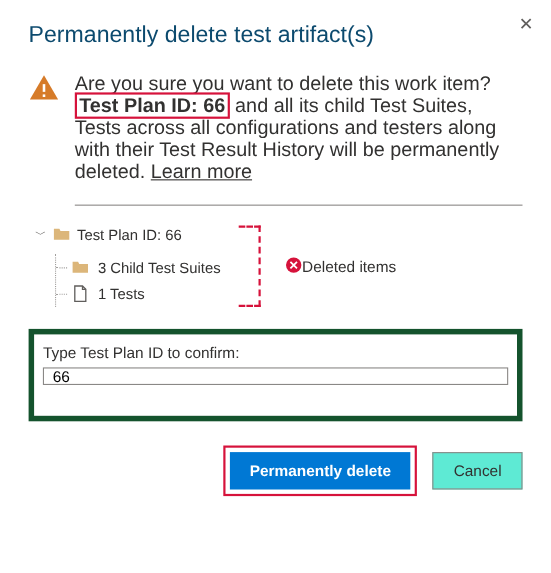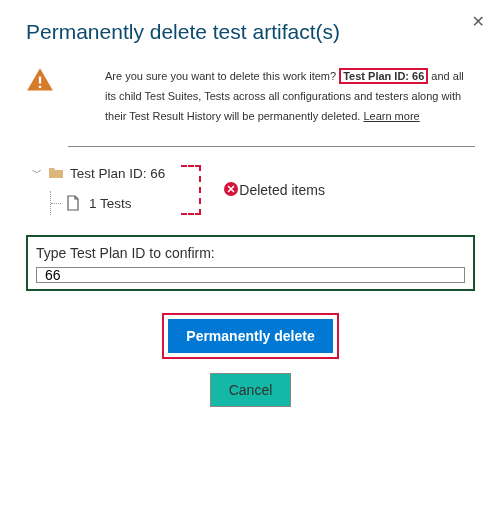--- a/index.html
+++ b/index.html
@@ -24,24 +24,23 @@
     .title {
       font-size: 21px;
       font-weight: 400;
       color: #0c4a6e;
       margin-top: 4px;
       margin-bottom: 22px;
     }
     .msg-row { display: flex; gap: 14px; }
     .warn-icon svg { width: 28px; height: 28px; }
     .msg {
-      font-size: 11px;
+      font-size: 18px;
       line-height: 20px;
       color: #323130;
-      margin-left: 37px;
     }
     .msg .hl {
       font-weight: 700;
       border: 2px solid #d6123b;
       padding: 0 2px;
     }
     .learn {
       text-decoration: underline;
       color: #323130;
       cursor: pointer;
@@ -92,63 +91,62 @@
       width: 20px;
       align-self: stretch;
       border-top: 2px dashed #d6123b;
       border-right: 2px dashed #d6123b;
       border-bottom: 2px dashed #d6123b;
       margin: 0 6px 0 10px;
     }
     .deleted { display: flex; align-items: center; gap: 0; margin-left: 10px;}
     .err-icon svg{ width:16px; height:16px;}
     .confirm-block {
-      border: 2px solid #14532d;
-      padding: 8px 8px 6px 8px;
+      border: 5px solid #14532d;
+      padding: 8px 8px 28px 8px;
       margin-bottom: 22px;
     }
     .confirm-label {
       font-size: 14px;
       color: #323130;
       margin-bottom: 6px;
     }
     .confirm-input {
       width: 100%;
       height: 16px;
       border: 1px solid #8a8886;
       padding: 0 8px;
       font-size: 14px;
       font-family: inherit;
     }
     .button-row {
       display: flex;
       justify-content: flex-end;
       gap: 14px;
       align-items: center;
-      flex-direction: column;
     }
     .primary-wrap{
       border: 2px solid #d6123b;
       padding: 4px;
     }
     .btn {
       height: 34px;
       padding: 0 18px;
       font-size: 14px;
       font-family: inherit;
       border: none;
       cursor: pointer;
     }
     .primary {
       background: #0078d4;
       color: #fff;
       font-weight: 600;
     }
     .secondary {
-      background: #14b8a6;
+      background: #5eead4;
       color: #323130;
       border: 1px solid #8a8886;
     }
   </style>
 </head>
 <body>
 
 <div class="close-x">✕</div>
 
 <h1 class="title">Permanently delete test artifact(s)</h1>
@@ -176,20 +174,28 @@
     <div class="tree-root">
       <span class="chev">﹀</span>
       <span class="folder-icon">
         <svg viewBox="0 0 16 16">
             <path fill="#dcb67a" d="M1 3h5l1 2h8v8H1z"></path>
           </svg>
       </span>
       <span>Test Plan ID: 66</span>
     </div>
     <div class="tree-children">
+      <div class="tree-item">
+        <span class="folder-icon">
+          <svg viewBox="0 0 16 16">
+              <path fill="#dcb67a" d="M1 3h5l1 2h8v8H1z"></path>
+            </svg>
+        </span>
+        <span>3 Child Test Suites</span>
+      </div>
       <div class="tree-item">
         <span class="doc-icon">
           <svg viewBox="0 0 16 16">
               <path fill="none" stroke="#605e5c" stroke-width="1.2" d="M3 1h7l3 3v11H3z"></path>
               <path fill="none" stroke="#605e5c" stroke-width="1.2" d="M10 1v3h3"></path>
             </svg>
         </span>
         <span>1 Tests</span>
       </div>
     </div>

